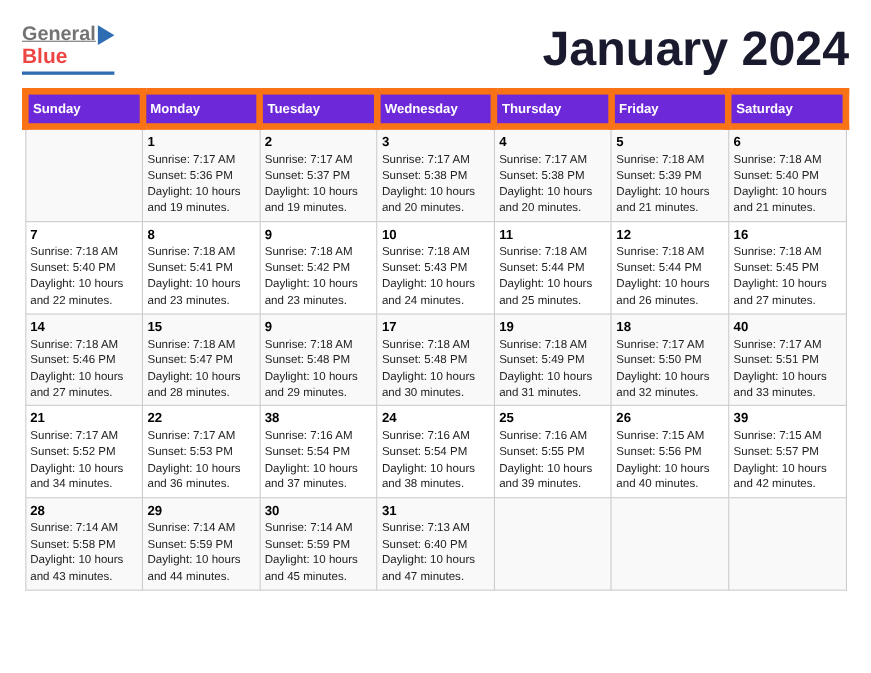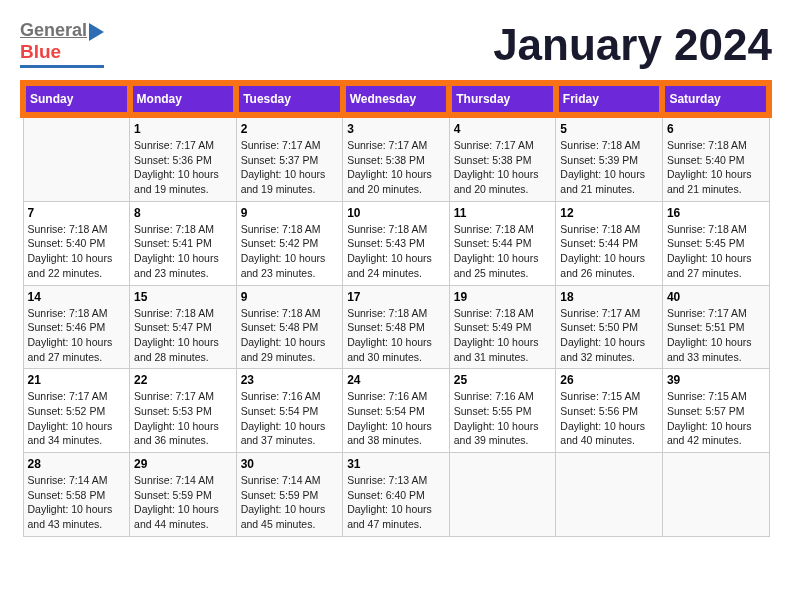--- a/index.html
+++ b/index.html
@@ -270,21 +270,21 @@
 and 34 minutes.</div>
         </td>
         <td>
           <div class="day-num">22</div>
           <div class="day-info" style="white-space: pre-line;">Sunrise: 7:17 AM
 Sunset: 5:53 PM
 Daylight: 10 hours
 and 36 minutes.</div>
         </td>
         <td>
-          <div class="day-num">23</div>
+          <div class="day-num">38</div>
           <div class="day-info" style="white-space: pre-line;">Sunrise: 7:16 AM
 Sunset: 5:54 PM
 Daylight: 10 hours
 and 37 minutes.</div>
         </td>
         <td>
           <div class="day-num">24</div>
           <div class="day-info" style="white-space: pre-line;">Sunrise: 7:16 AM
 Sunset: 5:54 PM
 Daylight: 10 hours

